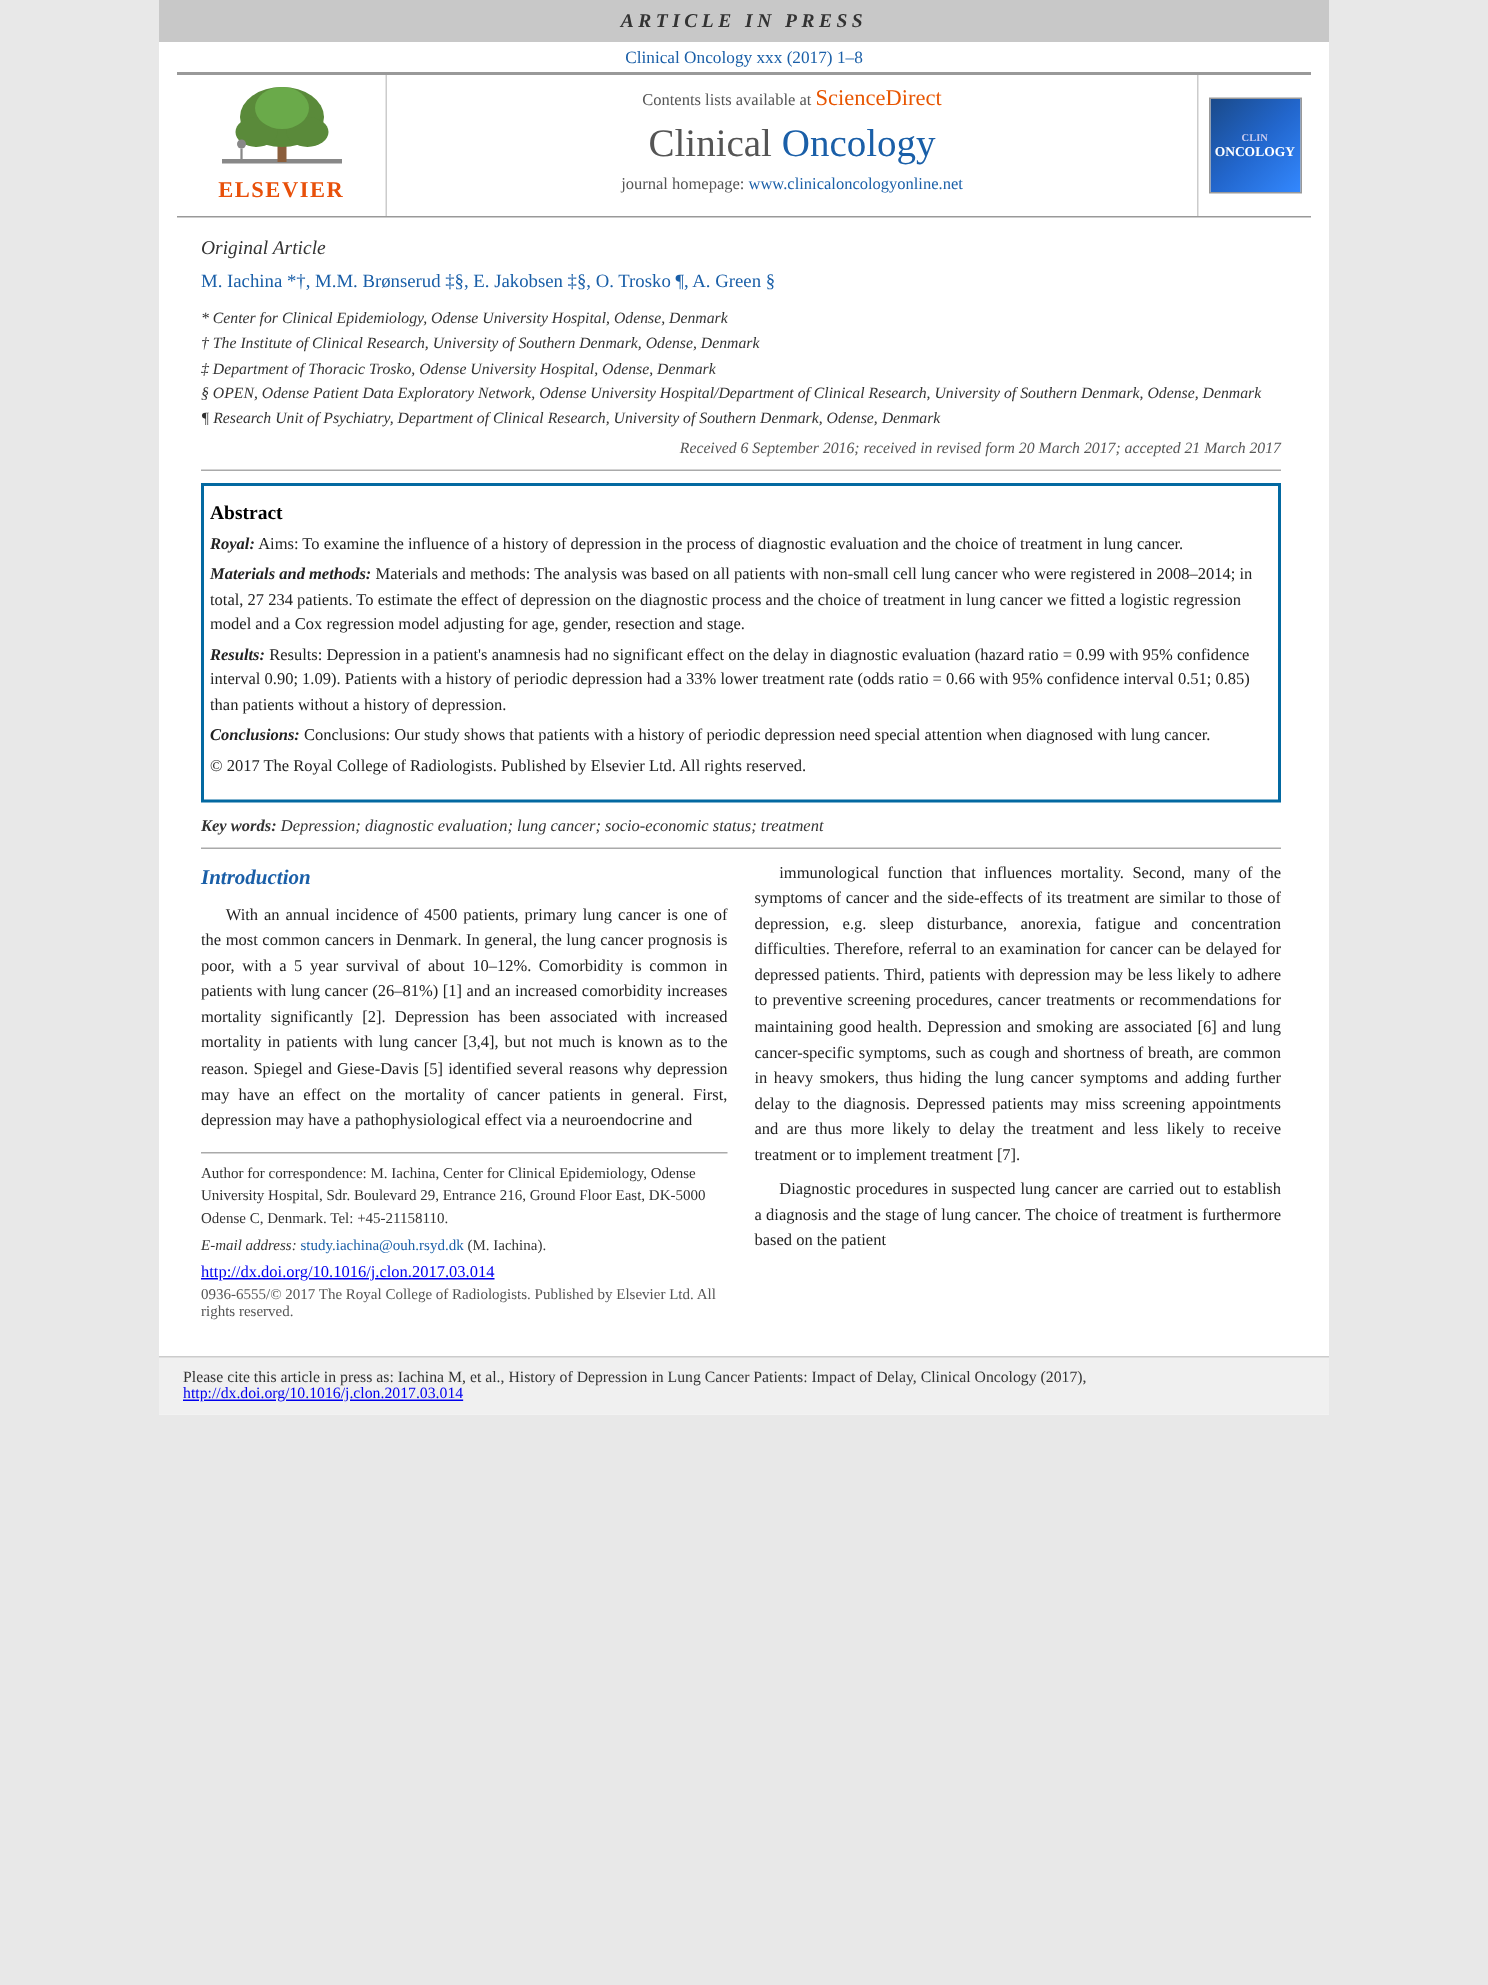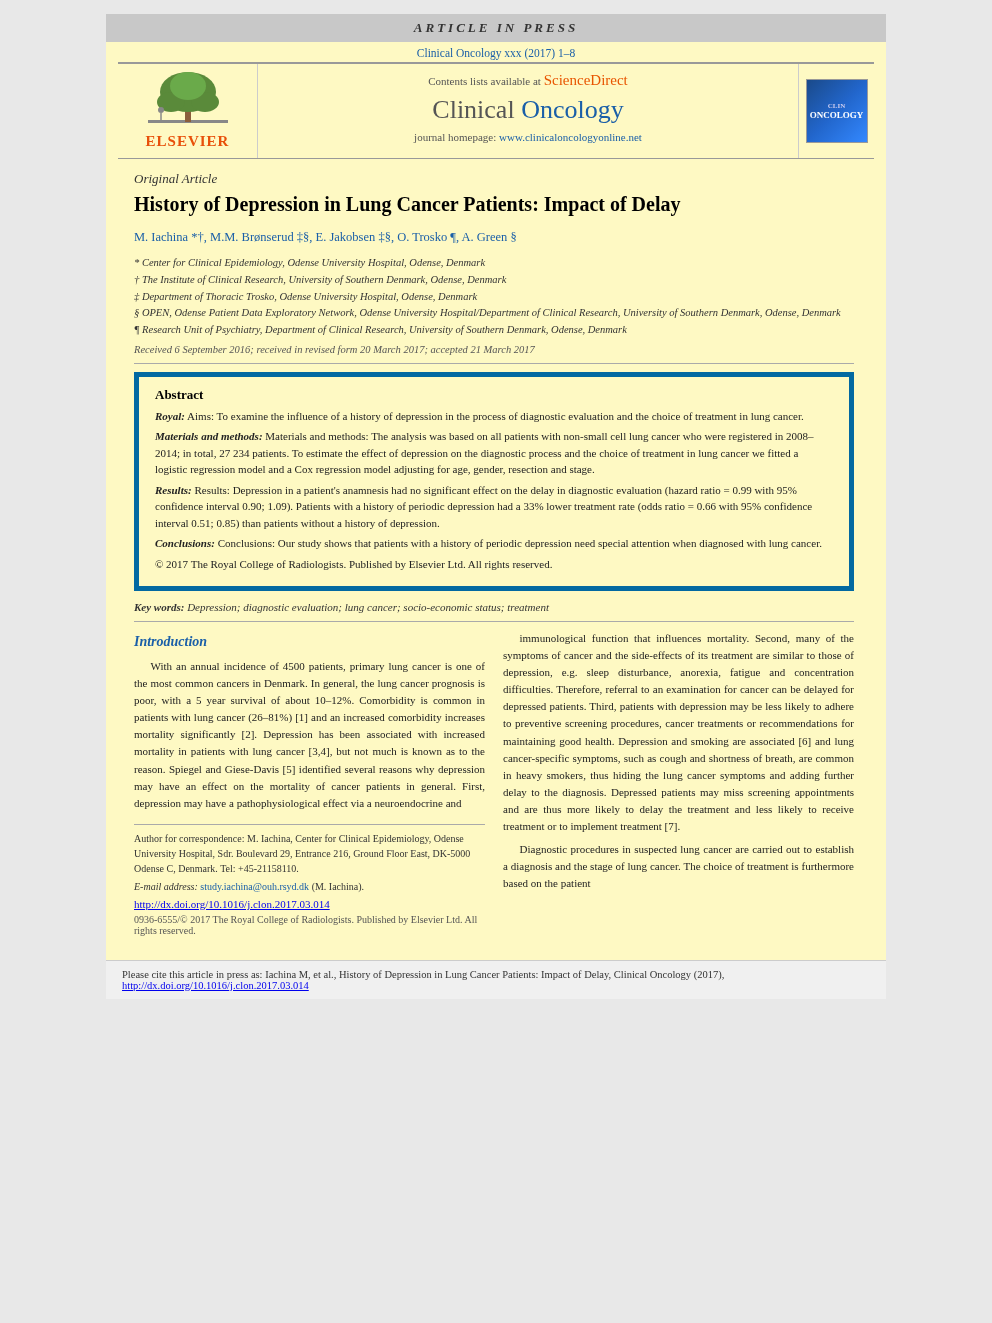--- a/index.html
+++ b/index.html
@@ -7,22 +7,22 @@
       font-family: "Times New Roman", Times, serif;
       font-size: 13px;
       background: #e8e8e8;
       display: flex;
       justify-content: center;
       align-items: flex-start;
       min-height: 1323px;
     }
     .page {
       width: 780px;
-      background: #fef9c3;
-      margin: 14px auto;
+      background: #ffffff;
+      margin: 0 auto;
       padding: 0;
       position: relative;
     }
 
     
     .aip-banner {
       background: #c8c8c8;
       text-align: center;
       padding: 6px 0;
       font-size: 13px;
@@ -176,32 +176,33 @@
     }
     .affiliations p {
       margin-bottom: 1px;
     }
 
     .received-line {
       font-size: 10.5px;
       color: #555;
       margin: 6px 0;
       font-style: italic;
+      text-align: right;
     }
 
     hr.section-divider {
       border: none;
       border-top: 1px solid #aaa;
       margin: 8px 0;
     }
 
     
     .abstract-section {
-      border: 5px solid #0369a1;
-      padding: 10px 16px;
+      border: 2px solid #0369a1;
+      padding: 10px 4px;
       margin-bottom: 10px;
     }
     .abstract-title {
       font-weight: bold;
       font-size: 13px;
       margin-bottom: 5px;
     }
     .abstract-text {
       font-size: 11px;
       line-height: 1.5;
@@ -350,21 +351,20 @@
         <div class="clin">CLIN</div>
         <div class="onco">ONCOLOGY</div>
       </div>
     </div>
   </div>
 
   <div class="content">
 
     <div class="article-type">Original Article</div>
 
-    <div class="article-title">History of Depression in Lung Cancer Patients: Impact of Delay</div>
 
     <div class="authors">
       <span>M. Iachina *†, M.M. Brønserud ‡§, E. Jakobsen ‡§, O. Trosko ¶, A. Green §</span>
     </div>
 
     <div class="affiliations">
       <p>* Center for Clinical Epidemiology, Odense University Hospital, Odense, Denmark</p>
       <p>† The Institute of Clinical Research, University of Southern Denmark, Odense, Denmark</p>
       <p>‡ Department of Thoracic Trosko, Odense University Hospital, Odense, Denmark</p>
       <p>§ OPEN, Odense Patient Data Exploratory Network, Odense University Hospital/Department of Clinical Research, University of Southern Denmark, Odense, Denmark</p>

